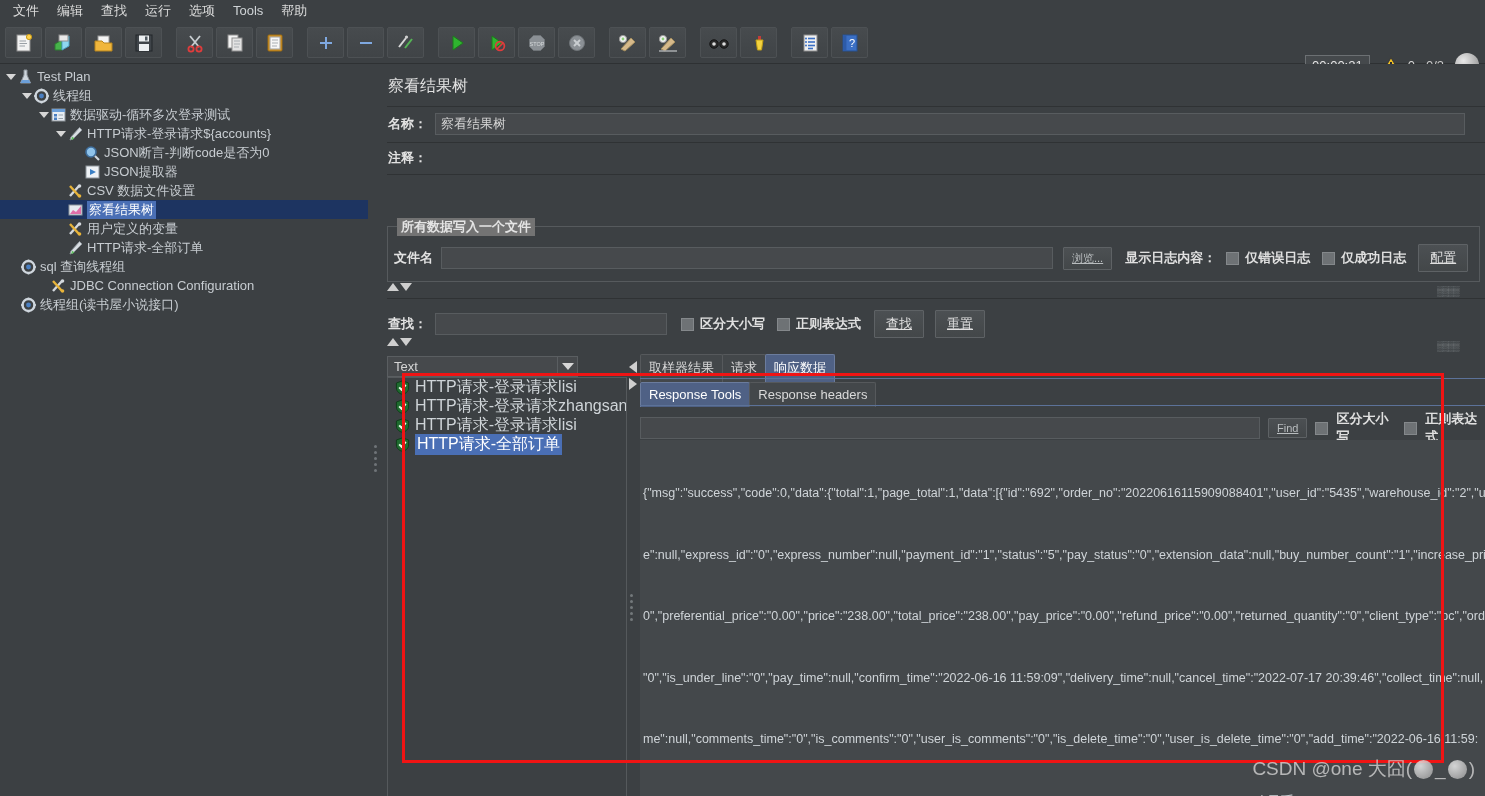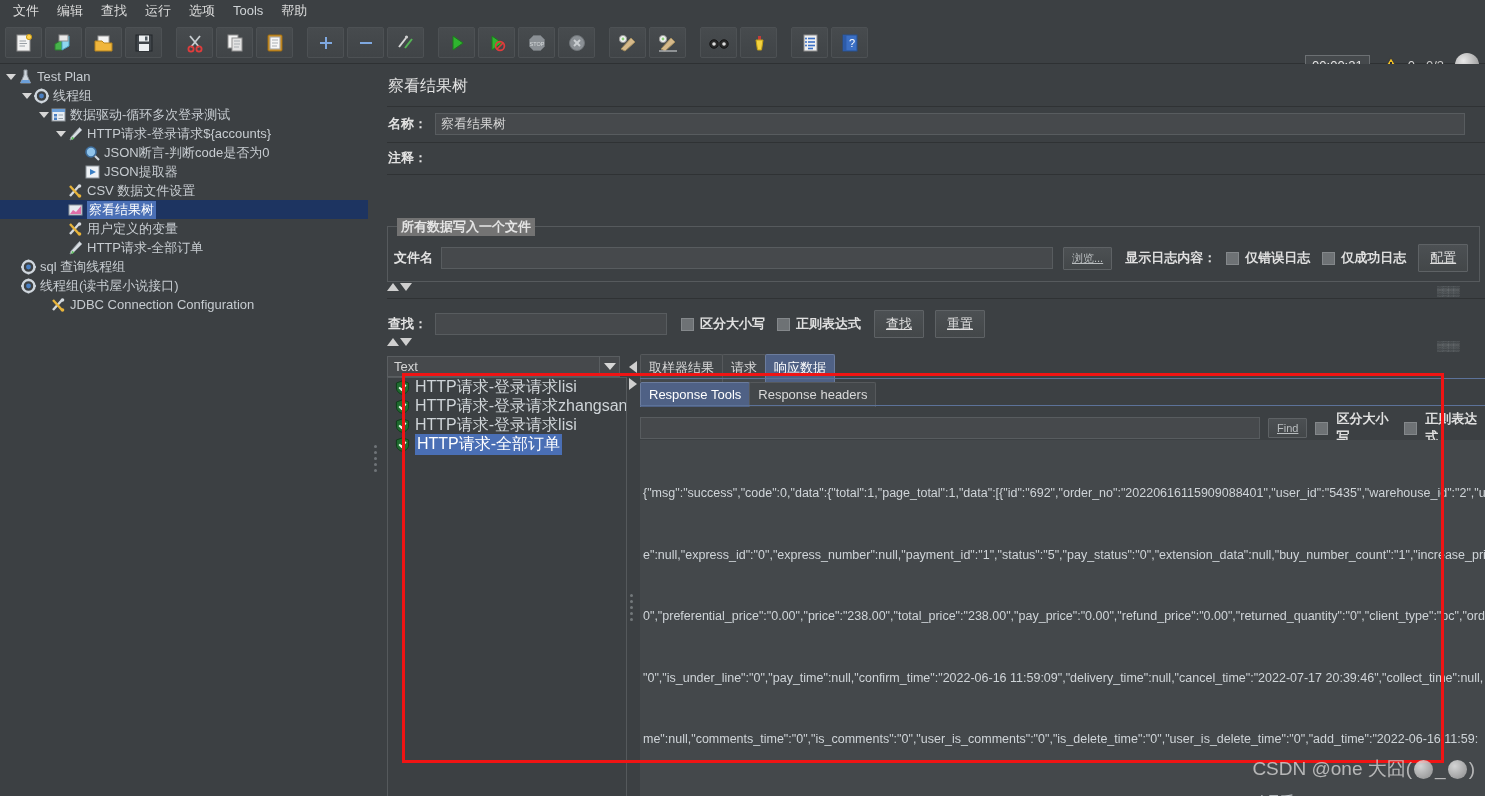--- a/index.html
+++ b/index.html
@@ -160,21 +160,21 @@
     background: #3c4043; border: 1px solid #55595c; overflow: hidden;
   }
   .resrow {
     display: flex; align-items: center; height: 19px; padding-left: 7px;
     font-size: 16px; color: #cfd4d8; white-space: nowrap; cursor: default;
   }
   .resrow .shield { width: 15px; height: 15px; flex: 0 0 15px; margin-right: 5px; }
   .resrow.sel .rlabel { background: #4a6fb5; color: #ffffff; padding: 0 2px; }
 
   .combo {
-    position: absolute; left: 5px; top: 292px; width: 233px; height: 21px;
+    position: absolute; left: 5px; top: 292px; width: 191px; height: 21px;
     background: #46494c; border: 1px solid #5a5e61; display: flex; align-items: center;
   }
   .combo .cv { font-size: 13px; color: #d5d5d5; padding-left: 6px; flex: 1; }
   .combo .carr {
     width: 20px; height: 19px; display: flex; align-items: center; justify-content: center;
     border-left: 1px solid #5a5e61;
   }
   .combo .carr::after {
     content: ""; border-left: 6px solid transparent; border-right: 6px solid transparent;
     border-top: 7px solid #d7d7d7;
@@ -556,48 +556,48 @@
               <line x1="8.5" y1="0.6" x2="8.5" y2="3"></line>
               <line x1="8.5" y1="13" x2="8.5" y2="15.4"></line>
               <line x1="1.1" y1="8" x2="3.5" y2="8"></line>
               <line x1="13.5" y1="8" x2="15.9" y2="8"></line>
             </g>
           </svg>
       </span>
       <span class="tlabel">sql 查询线程组</span>
     </div>
 
+    <div class="trow ind3">
+      <span class="toggle"></span>
+      <span class="ticon">
+        <svg width="17" height="16" viewBox="0 0 17 16">
+            <line x1="3" y1="13" x2="12" y2="3" stroke="#d3d8dd" stroke-width="2.4"></line>
+            <line x1="3" y1="3" x2="12" y2="13" stroke="#e8b43a" stroke-width="2.4"></line>
+            <circle cx="12.5" cy="3" r="1.8" fill="#d3d8dd"></circle>
+            <circle cx="12.5" cy="13" r="1.8" fill="#e8b43a"></circle>
+          </svg>
+      </span>
+      <span class="tlabel">JDBC Connection Configuration</span>
+    </div>
+
     <div class="trow ind2">
 
       <span class="ticon">
         <svg width="17" height="16" viewBox="0 0 17 16">
             <circle cx="8.5" cy="8" r="6" fill="none" stroke="#cfd6dd" stroke-width="2.4"></circle>
             <circle cx="8.5" cy="8" r="2.4" fill="#4a7fc1"></circle>
             <g stroke="#cfd6dd" stroke-width="1.8">
               <line x1="8.5" y1="0.6" x2="8.5" y2="3"></line>
               <line x1="8.5" y1="13" x2="8.5" y2="15.4"></line>
               <line x1="1.1" y1="8" x2="3.5" y2="8"></line>
               <line x1="13.5" y1="8" x2="15.9" y2="8"></line>
             </g>
           </svg>
       </span>
       <span class="tlabel">线程组(读书屋小说接口)</span>
-    </div>
-
-    <div class="trow ind3">
-      <span class="toggle"></span>
-      <span class="ticon">
-        <svg width="17" height="16" viewBox="0 0 17 16">
-            <line x1="3" y1="13" x2="12" y2="3" stroke="#d3d8dd" stroke-width="2.4"></line>
-            <line x1="3" y1="3" x2="12" y2="13" stroke="#e8b43a" stroke-width="2.4"></line>
-            <circle cx="12.5" cy="3" r="1.8" fill="#d3d8dd"></circle>
-            <circle cx="12.5" cy="13" r="1.8" fill="#e8b43a"></circle>
-          </svg>
-      </span>
-      <span class="tlabel">JDBC Connection Configuration</span>
     </div>
 
   </div>
 
   <div class="vsplit">
     <div class="grip">
         <i></i>
         <i></i>
         <i></i>
         <i></i>

